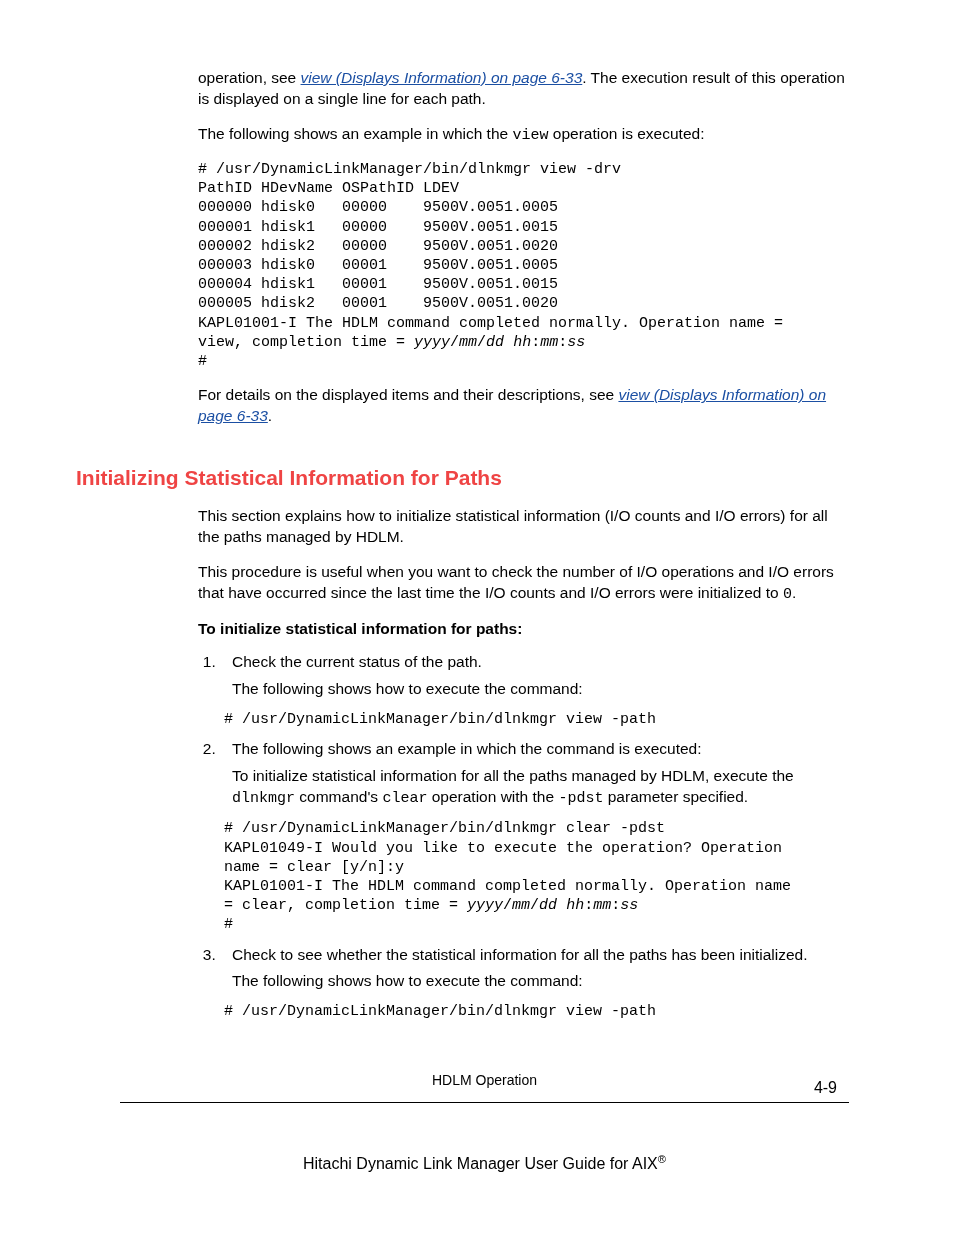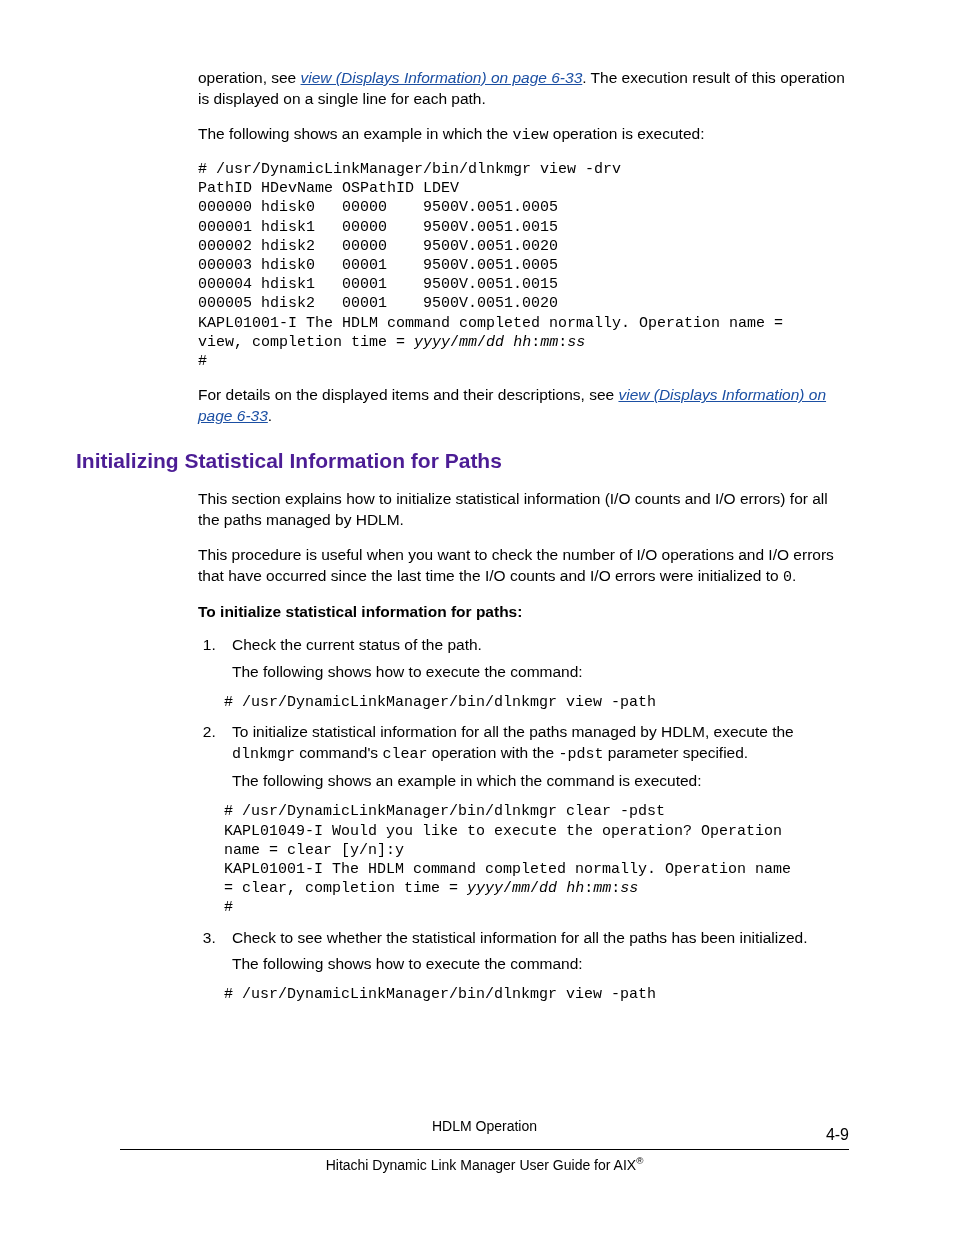--- a/index.html
+++ b/index.html
@@ -33,24 +33,24 @@
     font-family: "Courier New", Courier, monospace;
     font-size: 15px;
   }
   pre {
     white-space: pre;
     margin: 0 0 14px 0;
     line-height: 1.28;
   }
   pre .ital { font-style: italic; }
   h2.section {
-    color: #4c1d95;
+    color: #ef4444;
     font-size: 21px;
     font-weight: bold;
-    margin: 20px 0 14px 0;
+    margin: 37px 0 14px 0;
     font-family: Verdana, Geneva, sans-serif;
   }
   .bold-para {
     font-weight: bold;
     margin: 4px 0 12px 0;
   }
   ol.steps {
     margin: 0;
     padding-left: 22px;
   }
@@ -71,27 +71,28 @@
     text-align: center;
     font-size: 14px;
   }
   .footer-line1 {
     border-bottom: 1px solid #000;
     padding-bottom: 13px;
     position: relative;
   }
   .footer-page {
     position: absolute;
-    right: 0;
+    right: 12px;
     bottom: 4px;
     font-size: 16px;
   }
   .footer-line2 {
     padding-top: 6px;
-    font-size: 14px;
+    font-size: 16px;
+    margin-top: 44px;
   }
   sup { font-size: 0.7em; vertical-align: super; line-height: 0; }
 </style>
 </head>
 <body>
 
 <div class="page">
 
   <div class="body-indent">
     <p>
@@ -133,24 +134,24 @@
     <ol class="steps">
       <li>
         <div class="step-body">
           <p>Check the current status of the path.</p>
           <p>The following shows how to execute the command:</p>
           <pre><span># /usr/DynamicLinkManager/bin/dlnkmgr view -path</span></pre>
         </div>
       </li>
       <li>
         <div class="step-body">
+          <p>The following shows an example in which the command is executed:</p>
           <p>
             <span>To initialize statistical information for all the paths managed by HDLM, execute the </span><code class="mono">dlnkmgr</code><span> command's </span><code class="mono">clear</code><span> operation with the </span><code class="mono">-pdst</code><span> parameter specified.</span>
           </p>
-          <p>The following shows an example in which the command is executed:</p>
           <pre><span># /usr/DynamicLinkManager/bin/dlnkmgr clear -pdst</span>
 <span>KAPL01049-I Would you like to execute the operation? Operation </span>
 <span>name = clear [y/n]:y</span>
 <span>KAPL01001-I The HDLM command completed normally. Operation name </span>
 <span>= clear, completion time = </span><span class="ital">yyyy</span><span>/</span><span class="ital">mm</span><span>/</span><span class="ital">dd</span><span> </span><span class="ital">hh</span><span>:</span><span class="ital">mm</span><span>:</span><span class="ital">ss</span>
 <span>#</span></pre>
         </div>
       </li>
       <li>
         <div class="step-body">

